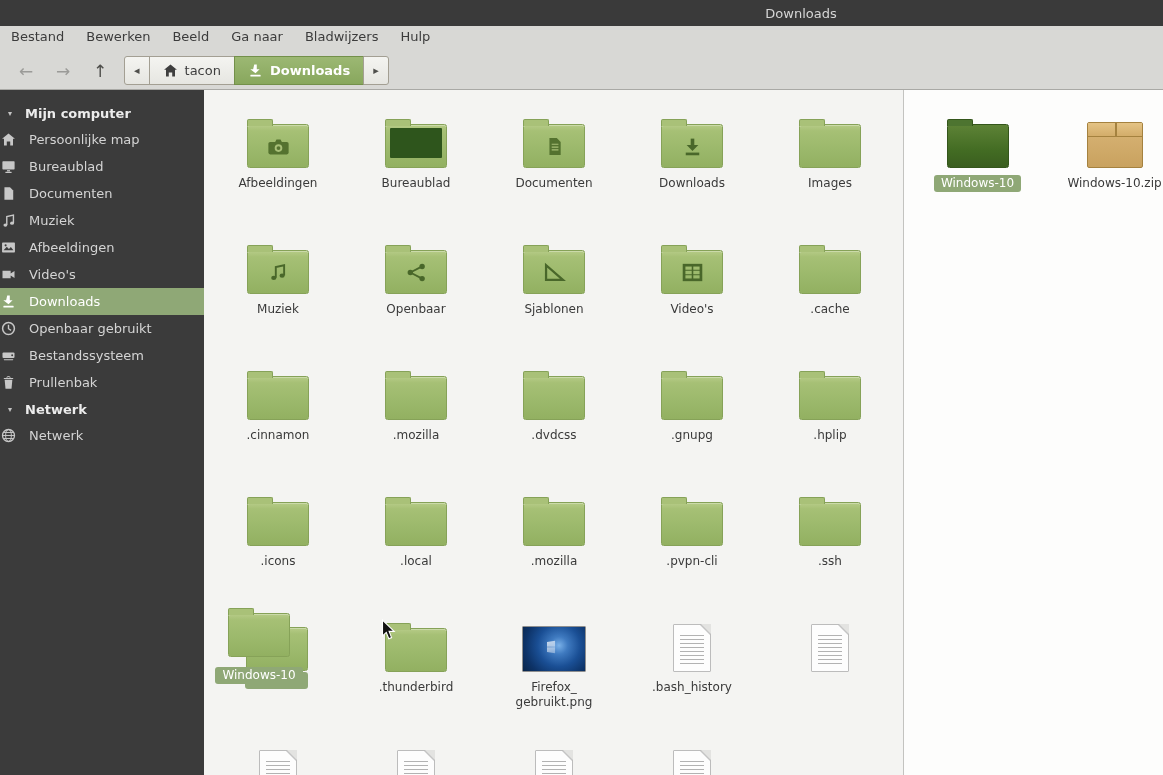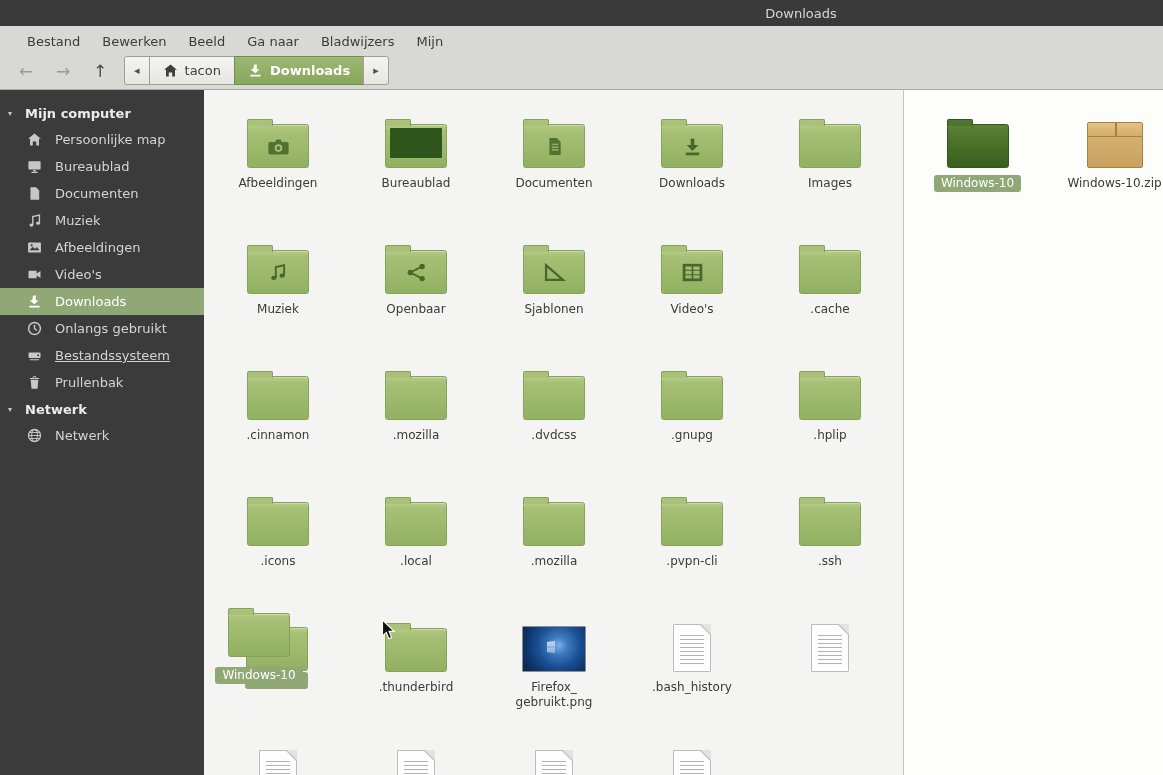--- a/index.html
+++ b/index.html
@@ -5,21 +5,21 @@
   *{margin:0;padding:0;box-sizing:border-box}
   html,body{width:1163px;height:775px;overflow:hidden;background:#000;
     font-family:"DejaVu Sans","Liberation Sans",sans-serif;}
   .window{position:relative;width:1163px;height:775px;display:flex;flex-direction:column;background:#f4f4f2}
 
   
   .titlebar{height:26px;background:#3a3a3a;flex-shrink:0;position:relative}
   .title{position:absolute;left:801px;top:50%;transform:translate(-50%,-50%);color:#d6d6d6;font-size:13px}
 
   
-  .menubar{height:26px;background:#d8d8d5;display:flex;align-items:flex-end;padding-left:16px;flex-shrink:0}
+  .menubar{height:26px;background:#d8d8d5;display:flex;align-items:flex-start;padding-left:0;flex-shrink:0}
   .menu-item{padding:3px 11px;font-size:13px;color:#3c3c3c;cursor:default}
 
   
   .toolbar{height:38px;background:#d8d8d5;border-bottom:1px solid #a9a9a5;display:flex;align-items:center;padding:0 8px;flex-shrink:0}
   .navbtns{display:flex;gap:1px}
   .nav-btn{width:36px;height:30px;display:flex;align-items:center;justify-content:center;color:#9b9b98;font-size:17px;border-radius:2px}
   .nav-btn.up{color:#4f4f4c}
   .breadcrumbs{display:flex;align-items:stretch;height:29px;margin-left:6px}
   .crumb{display:flex;align-items:center;gap:7px;padding:0 13px;border:1px solid #a39f93;
     background:linear-gradient(#f4f4f1,#e6e6e1);font-size:13px;color:#3e3e3e;margin-left:-1px}
@@ -27,25 +27,25 @@
   .crumb:last-child{border-radius:0 3px 3px 0}
   .crumb.chev{padding:0 9px;font-size:11px;color:#4f4f4c}
   .crumb.active{background:linear-gradient(#9cb873,#88a75d);border-color:#73904a;color:#fff;font-weight:bold}
   .crumb-icon{display:flex;align-items:center}
 
   
   .content{flex:1;display:flex;overflow:hidden}
   .sidebar{width:204px;background:#3b3b3b;padding-top:10px;flex-shrink:0;overflow:hidden}
   .side-header{display:flex;align-items:center;height:26px;padding-left:8px;color:#ececec;font-weight:bold;font-size:13px}
   .tri{width:17px;font-size:8px;color:#c3c3c3;text-align:left}
-  .side-item{display:flex;align-items:center;height:27px;padding-left:26px;color:#d4d4d4;font-size:13px;cursor:default}
+  .side-item{display:flex;align-items:center;height:27px;color:#d4d4d4;font-size:13px;cursor:default}
   .side-icon{width:16px;height:16px;margin-right:13px;display:flex;align-items:center;justify-content:center;color:#c7c7c7}
   .side-item.selected{background:#8fa876;color:#fff}
   .side-item.selected .side-icon{color:#fff}
-  .und{text-decoration:underline}
+  .und{}
 
   .pane-left{width:699px;height:100%;background:#f4f4f2;overflow:hidden;position:relative}
   .divider{width:1px;background:#c3c3c0}
   .pane-right{flex:1;height:100%;background:#fdfdfc;overflow:hidden}
 
   .grid{display:grid;grid-template-columns:repeat(5,138px);grid-auto-rows:126px;padding:14px 0 0 5px}
   .grid.right{grid-template-columns:repeat(2,137px)}
   .cell{position:relative;display:flex;flex-direction:column;align-items:center;padding-top:12px}
   .icon-wrap{height:52px;display:flex;align-items:flex-end;justify-content:center}
   .label{margin-top:7px;font-size:12px;color:#3a3a3a;text-align:center;max-width:124px;
@@ -98,21 +98,21 @@
   <div class="titlebar">
     <span class="title">Downloads</span>
   </div>
 
   <div class="menubar" id="menubar">
       <span class="menu-item">Bestand</span>
       <span class="menu-item">Bewerken</span>
       <span class="menu-item">Beeld</span>
       <span class="menu-item">Ga naar</span>
       <span class="menu-item">Bladwijzers</span>
-      <span class="menu-item">Mijn</span>
+      <span class="menu-item">Hulp</span>
     </div>
 
   <div class="toolbar">
     <div class="navbtns" id="navbtns">
         <span class="nav-btn back">
           <span>←</span>
         </span>
         <span class="nav-btn forward">
           <span>→</span>
         </span>
@@ -216,21 +216,21 @@
           </span>
           <span class="side-label">Downloads</span>
         </div>
         <div class="side-item">
           <span class="side-icon">
             <svg viewBox="0 0 14 14" width="15" height="15" fill="currentColor">
               <circle cx="7" cy="7" r="5.5" fill="none" stroke="currentColor" stroke-width="1.4"></circle>
               <path d="M7 3.6 V7.2 L9.4 8.8" fill="none" stroke="currentColor" stroke-width="1.3"></path>
             </svg>
           </span>
-          <span class="side-label">Onlangs gebruikt</span>
+          <span class="side-label">Openbaar gebruikt</span>
         </div>
         <div class="side-item">
           <span class="side-icon">
             <svg viewBox="0 0 14 14" width="15" height="15" fill="currentColor">
               <rect x="1.4" y="4.2" width="11.2" height="5.2" rx="1"></rect>
               <circle cx="10.4" cy="6.8" r="0.9" fill="#3b3b3b"></circle>
               <rect x="2.6" y="10.4" width="8.8" height="1" rx="0.4"></rect>
             </svg>
           </span>
           <span class="side-label und">Bestandssysteem</span>

